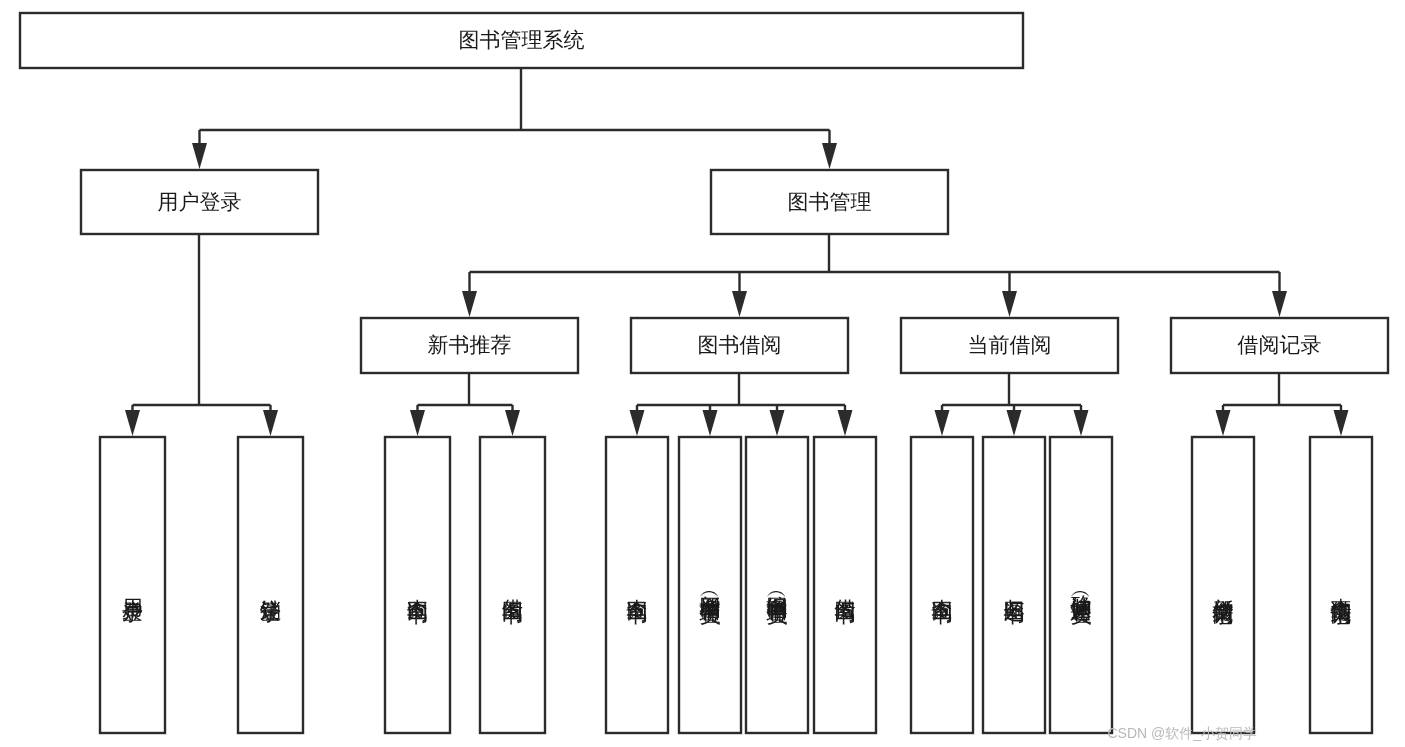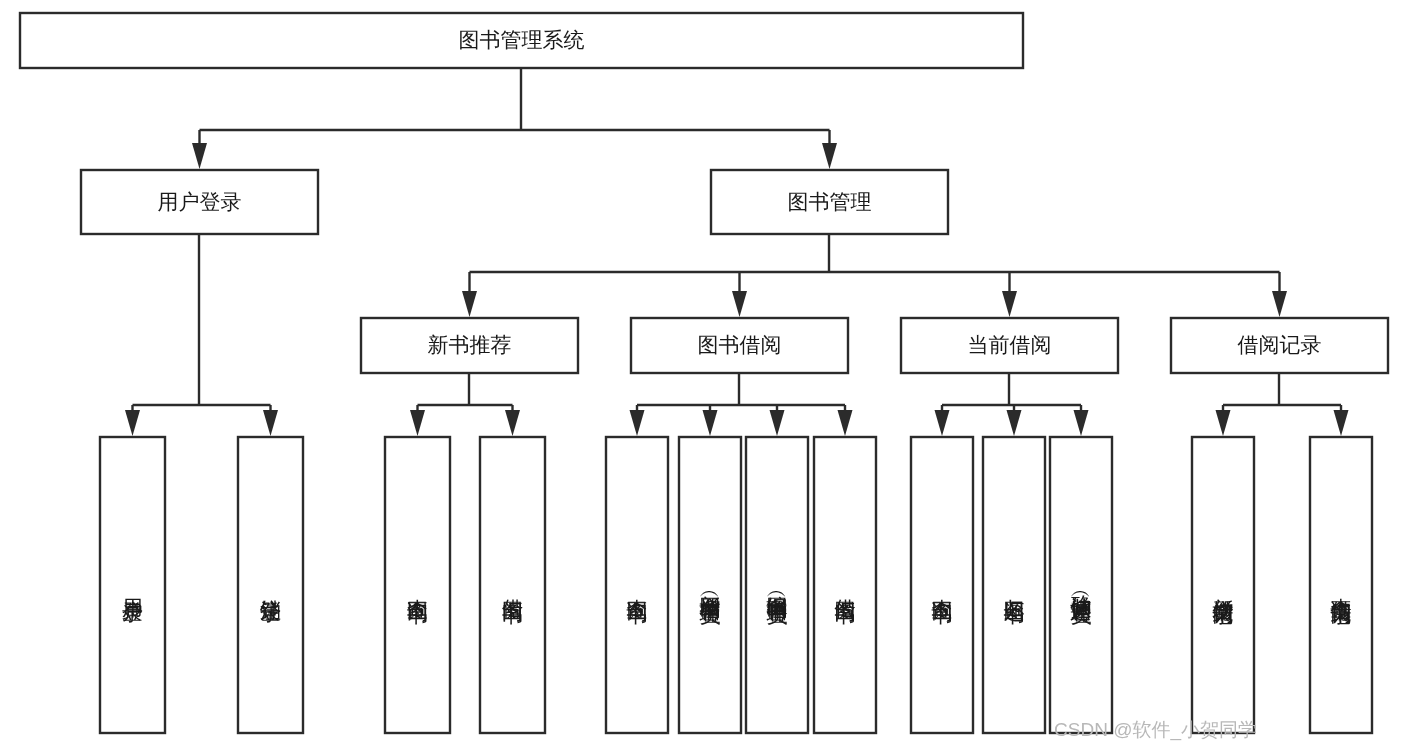--- a/index.html
+++ b/index.html
@@ -64,21 +64,21 @@
     text-align: center;
     white-space: nowrap;
     pointer-events: none;
     user-select: none;
   }
   .watermark {
     position: absolute;
     right: 8px;
     bottom: 4px;
     font-family: "Liberation Sans", "DejaVu Sans", sans-serif;
-    font-size: 19px;
+    font-size: 14px;
     color: #b8b8b8;
     white-space: nowrap;
     user-select: none;
   }
 </style>
 </head>
 <body>
 
 <div id="diagram-root">
 

